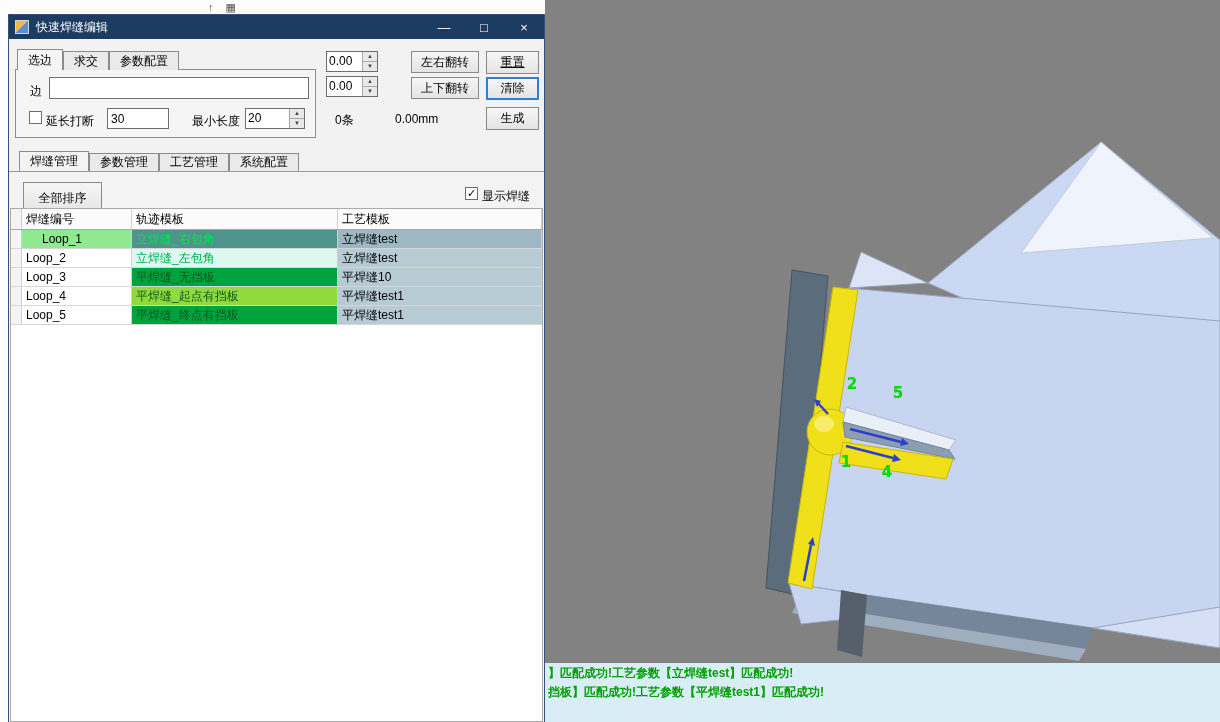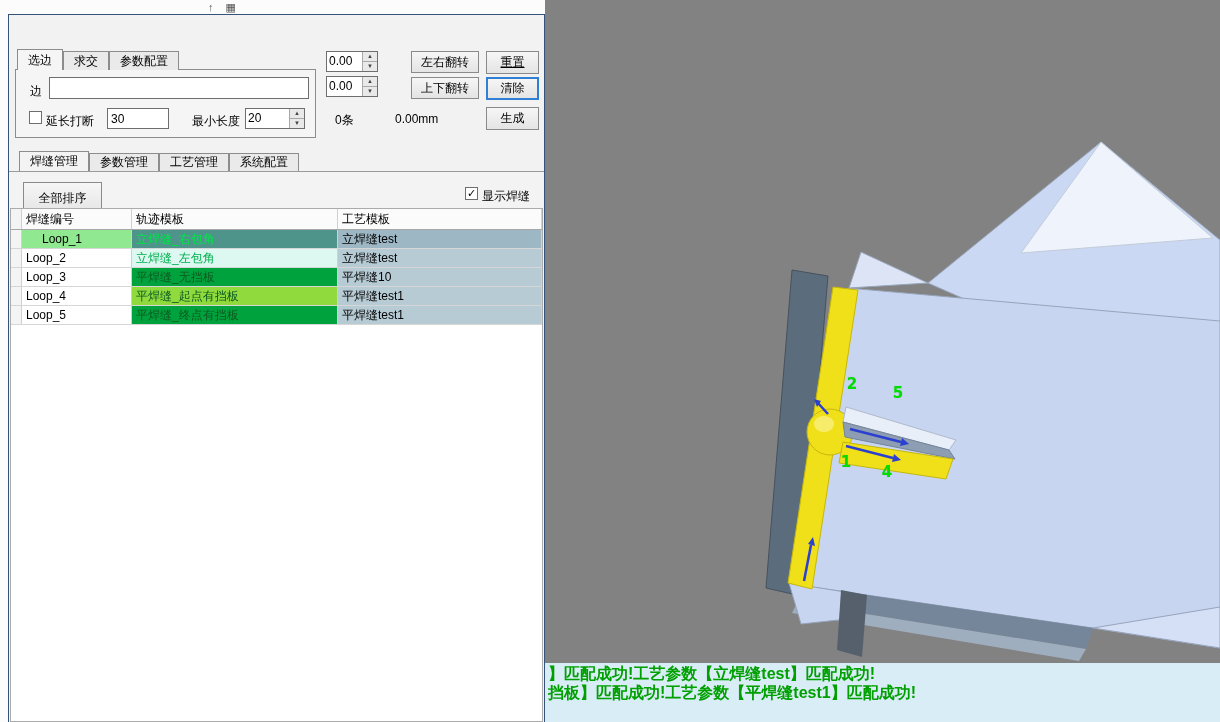--- a/index.html
+++ b/index.html
@@ -9,21 +9,21 @@
   
   #behind{position:absolute;left:0;top:0;width:545px;height:722px;background:#FCFCFC;}
   #top-icons{position:absolute;left:208px;top:0;height:14px;display:flex;gap:12px;align-items:center;color:#555;font-size:11px;}
 
   
   #viewport{position:absolute;left:545px;top:0;width:675px;height:722px;background:#828282;}
   #scene{position:absolute;left:0;top:0;}
   #labels{position:absolute;left:0;top:0;width:675px;height:722px;pointer-events:none;}
   .seam-label{position:absolute;transform:translate(-50%,-50%);font-weight:bold;font-size:15px;font-family:"DejaVu Sans",sans-serif;text-shadow:0 0 1px #00500044;}
   #log{position:absolute;left:0;top:663px;width:675px;height:59px;overflow:hidden;padding:1px 3px;}
-  .log-line{font-weight:bold;font-size:16px;line-height:19px;white-space:nowrap;overflow:hidden;}
+  .log-line{font-weight:bold;font-size:12px;line-height:19px;white-space:nowrap;overflow:hidden;}
 
   
   #dialog{position:absolute;left:8px;top:14px;width:537px;height:708px;background:#F2F2F2;border:1px solid #35537A;}
   #titlebar{position:absolute;left:0;top:0;width:100%;height:24px;background:#1B3B61;display:flex;align-items:center;color:#fff;}
   #app-icon{width:14px;height:14px;margin:0 7px 0 6px;border:1px solid #cfd6e0;background:linear-gradient(135deg,#f4b942 0 50%,#5a8fd6 50% 100%);}
   #title-text{font-size:12px;}
   #win-btns{margin-left:auto;display:flex;height:100%;}
   .win-btn{width:40px;height:100%;display:flex;align-items:center;justify-content:center;font-size:13px;color:#fff;}
 
   
@@ -117,20 +117,29 @@
         <div class="seam-label" style="left: 301px; top: 462px; color: rgb(0, 221, 0);">1</div>
         <div class="seam-label" style="left: 342px; top: 472px; color: rgb(0, 221, 0);">4</div>
       </div>
     <div id="log" style="background: rgb(217, 237, 247);">
         <div class="log-line" style="color: rgb(0, 160, 0);">】匹配成功!工艺参数【立焊缝test】匹配成功!</div>
         <div class="log-line" style="color: rgb(0, 160, 0);">挡板】匹配成功!工艺参数【平焊缝test1】匹配成功!</div>
       </div>
   </div>
 
   <div id="dialog">
+    <div id="titlebar">
+      <span id="app-icon"></span>
+      <span id="title-text">快速焊缝编辑</span>
+      <span id="win-btns">
+        <span class="win-btn">—</span>
+        <span class="win-btn">□</span>
+        <span class="win-btn">×</span>
+      </span>
+    </div>
 
     <div id="edit-tabs" class="tabstrip">
         <div class="tab active">选边</div>
         <div class="tab">求交</div>
         <div class="tab">参数配置</div>
       </div>
 
     <div id="edit-box">
       <span class="lbl" style="left:14px;top:13px;">边</span>
       <input class="txt" style="left: 33px; top: 7px; width: 260px; height: 22px;" value="">

